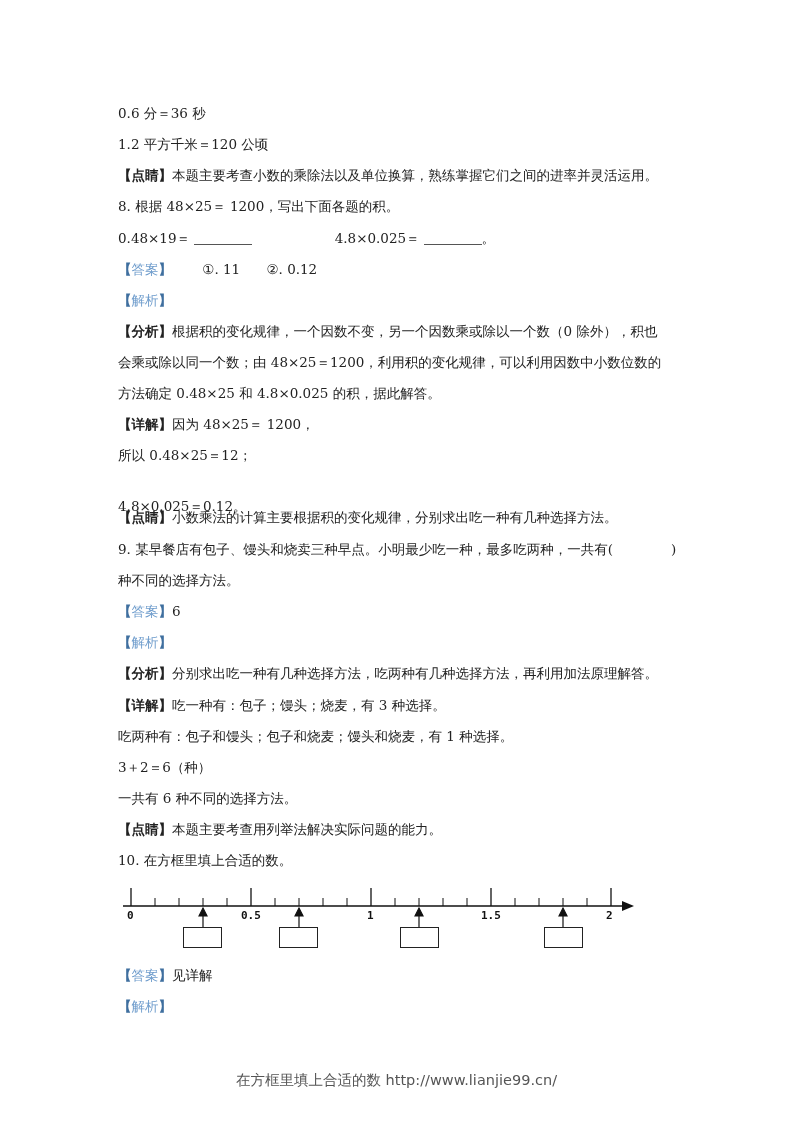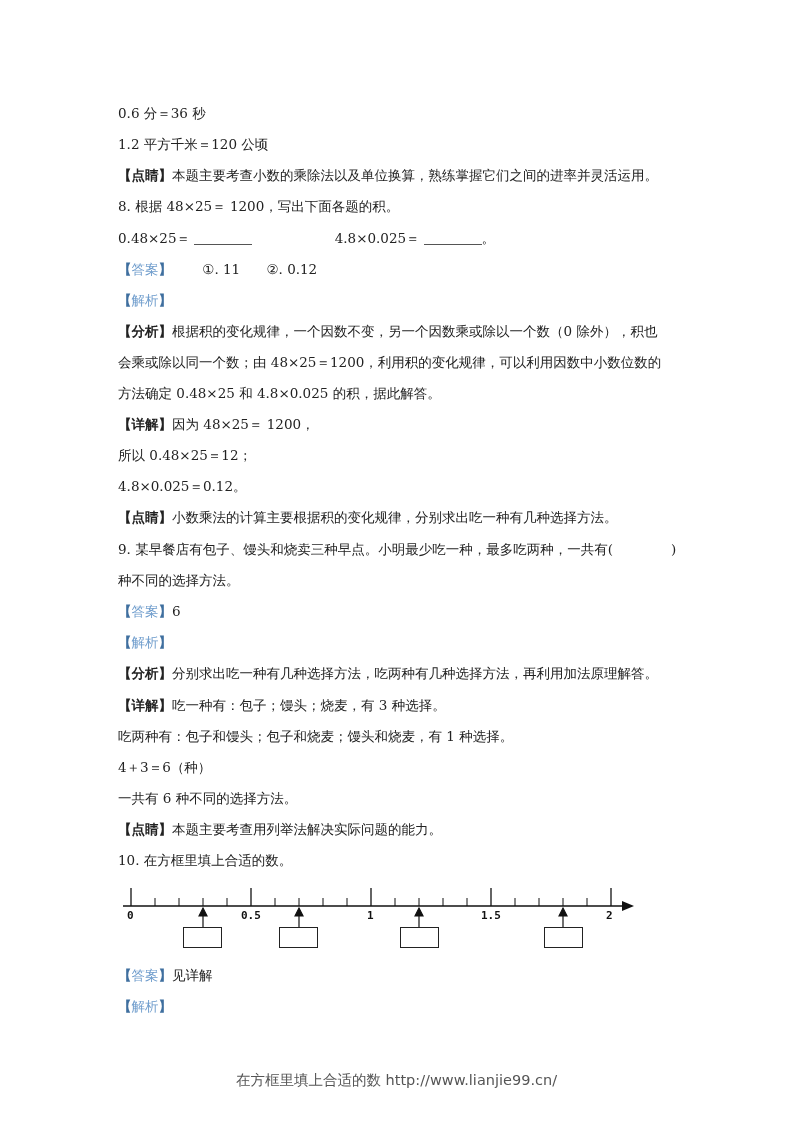--- a/index.html
+++ b/index.html
@@ -21,42 +21,42 @@
 <body>
 
 <div class="line" style="top:104px">0.6 分＝36 秒</div>
 <div class="line" style="top:135px">1.2 平方千米＝120 公顷</div>
 <div class="line" style="top:166px">
   <span style="font-weight:bold">【点睛】</span><span>本题主要考查小数的乘除法以及单位换算，熟练掌握它们之间的进率并灵活运用。</span>
 </div>
 
 <div class="line" style="top:197px">8.  根据 48×25＝ 1200，写出下面各题的积。</div>
 <div class="line" style="top:229px">
-  <span>0.48×25＝</span><span class="blank"></span>
+  <span>0.48×19＝</span><span class="blank"></span>
   <span class="gap" style="width:74px"></span>
   <span>4.8×0.025＝</span><span class="blank"></span><span>。</span>
 </div>
 <div class="line blue-tag" style="top:260px">
   <span class="br">【</span><span class="tx">答案</span><span class="br">】</span>
   <span class="gap" style="width:26px"></span><span>①. 11</span>
   <span class="gap" style="width:22px"></span><span>②. 0.12</span>
 </div>
 <div class="line blue-tag" style="top:291px">
   <span class="br">【</span><span class="tx">解析</span><span class="br">】</span>
 </div>
 <div class="line" style="top:322px">
   <span style="font-weight:bold">【分析】</span><span>根据积的变化规律，一个因数不变，另一个因数乘或除以一个数（0 除外），积也</span>
 </div>
 <div class="line" style="top:353px">会乘或除以同一个数；由 48×25＝1200，利用积的变化规律，可以利用因数中小数位数的</div>
 <div class="line" style="top:384px">方法确定 0.48×25 和 4.8×0.025 的积，据此解答。</div>
 <div class="line" style="top:415px">
   <span style="font-weight:bold">【详解】</span><span>因为 48×25＝ 1200，</span>
 </div>
 <div class="line" style="top:446px">所以 0.48×25＝12；</div>
-<div class="line" style="top:477px">4.8×0.025＝0.12。</div>
+<div class="line" style="top:497px">4.8×0.025＝0.12。</div>
 <div class="line" style="top:508px">
   <span style="font-weight:bold">【点睛】</span><span>小数乘法的计算主要根据积的变化规律，分别求出吃一种有几种选择方法。</span>
 </div>
 
 <div class="line" style="top:540px">
   <span>9.  某早餐店有包子、馒头和烧卖三种早点。小明最少吃一种，最多吃两种，一共有(</span><span class="paren-gap"></span><span>)</span>
 </div>
 <div class="line" style="top:571px">种不同的选择方法。</div>
 <div class="line blue-tag" style="top:602px">
   <span class="br">【</span><span class="tx">答案</span><span class="br">】</span><span>6</span>
@@ -64,21 +64,21 @@
 <div class="line blue-tag" style="top:633px">
   <span class="br">【</span><span class="tx">解析</span><span class="br">】</span>
 </div>
 <div class="line" style="top:664px">
   <span style="font-weight:bold">【分析】</span><span>分别求出吃一种有几种选择方法，吃两种有几种选择方法，再利用加法原理解答。</span>
 </div>
 <div class="line" style="top:696px">
   <span style="font-weight:bold">【详解】</span><span>吃一种有：包子；馒头；烧麦，有 3 种选择。</span>
 </div>
 <div class="line" style="top:727px">吃两种有：包子和馒头；包子和烧麦；馒头和烧麦，有 1 种选择。</div>
-<div class="line" style="top:758px">4＋3＝6（种）</div>
+<div class="line" style="top:758px">3＋2＝6（种）</div>
 <div class="line" style="top:789px">一共有 6 种不同的选择方法。</div>
 <div class="line" style="top:820px">
   <span style="font-weight:bold">【点睛】</span><span>本题主要考查用列举法解决实际问题的能力。</span>
 </div>
 
 <div class="line" style="top:851px">10.  在方框里填上合适的数。</div>
 
 <svg class="numline" viewBox="0 0 793 1122">
 
   <line x1="123" y1="906" x2="625" y2="906" stroke="#111" stroke-width="1.5"></line>

